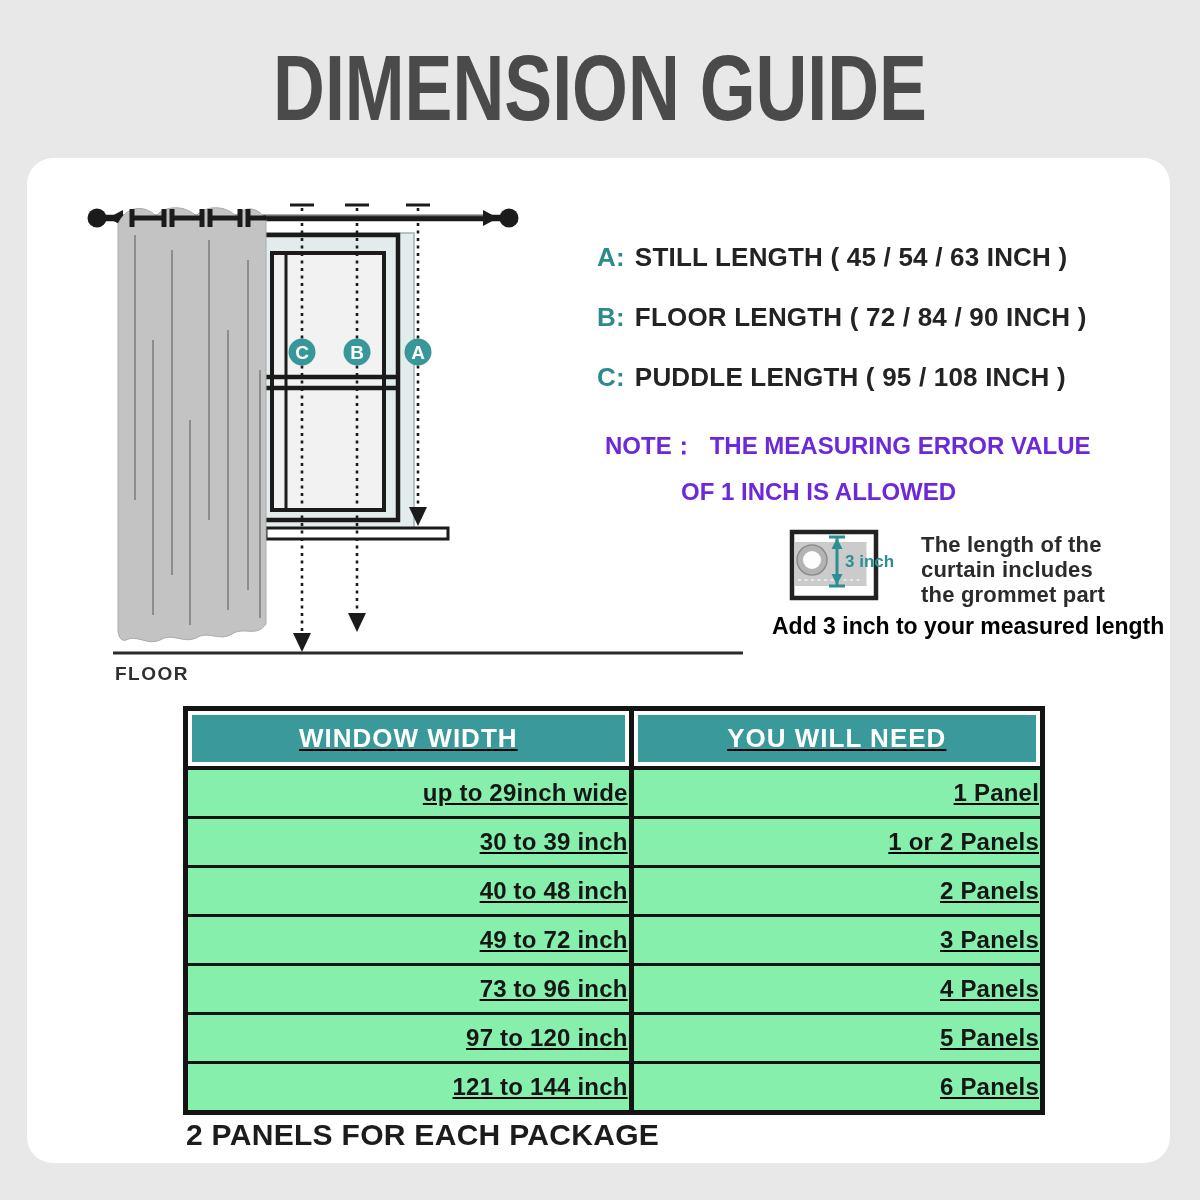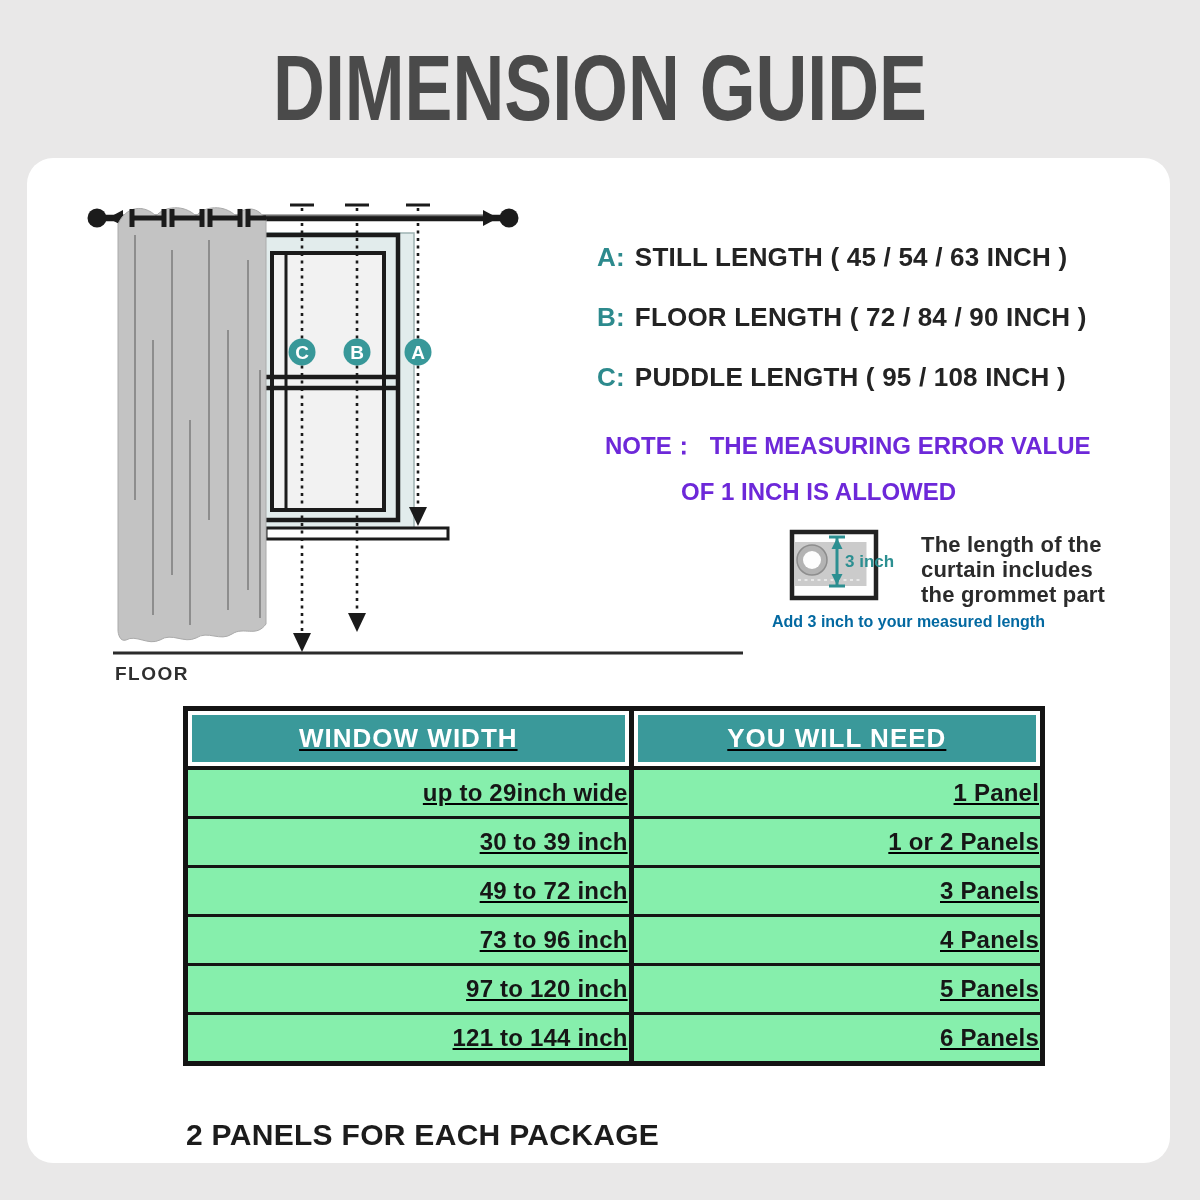--- a/index.html
+++ b/index.html
@@ -46,21 +46,21 @@
 
   .grommet-svg{position:absolute;left:789px;top:529px;width:150px;height:76px;overflow:visible;}
 
   .grommet-desc{
     position:absolute;left:921px;top:532px;
     font-size:22px;font-weight:bold;color:#2b2b2b;line-height:25px;
     letter-spacing:0.2px;
   }
   .grommet-tip{
     position:absolute;left:772px;top:613px;
-    font-size:16px;font-weight:bold;color:#0369a1;white-space:nowrap;
+    font-size:23px;font-weight:bold;color:#000000;white-space:nowrap;
   }
 
   .size-table{
     position:absolute;left:183px;top:706px;width:862px;
     border-collapse:collapse;
     border:5px solid #141414;
     background:#86efac;
     text-decoration:underline;
   }
   .size-table th{
@@ -231,20 +231,24 @@
     <tbody>
       <tr>
         <td>up to 29inch wide</td>
         <td>1 Panel</td>
       </tr>
       <tr>
         <td>30 to 39 inch</td>
         <td>1 or 2 Panels</td>
       </tr>
       <tr>
+        <td>40 to 48 inch</td>
+        <td>2 Panels</td>
+      </tr>
+      <tr>
         <td>49 to 72 inch</td>
         <td>3 Panels</td>
       </tr>
       <tr>
         <td>73 to 96 inch</td>
         <td>4 Panels</td>
       </tr>
       <tr>
         <td>97 to 120 inch</td>
         <td>5 Panels</td>

